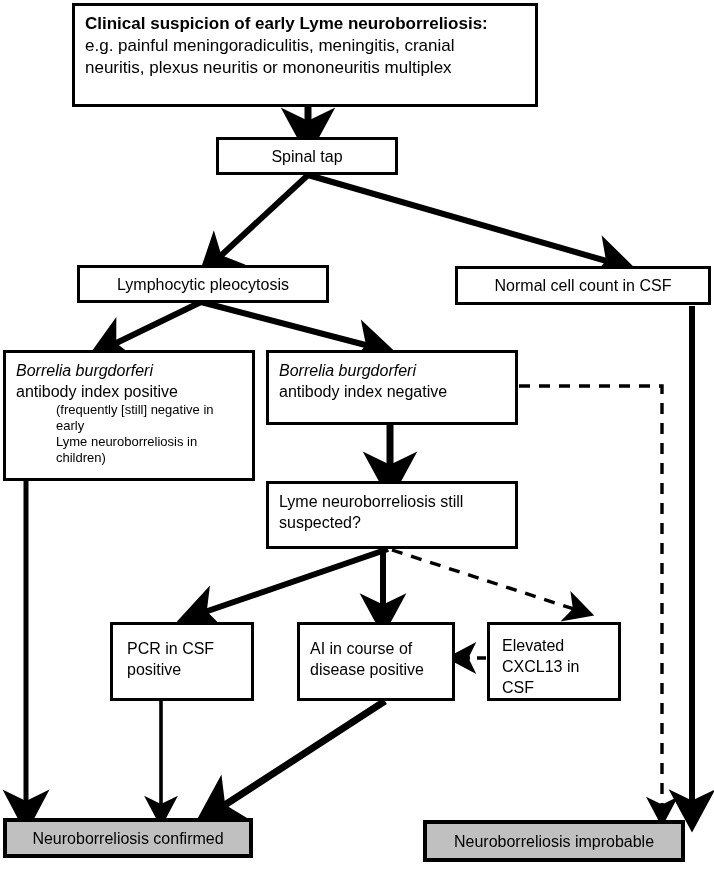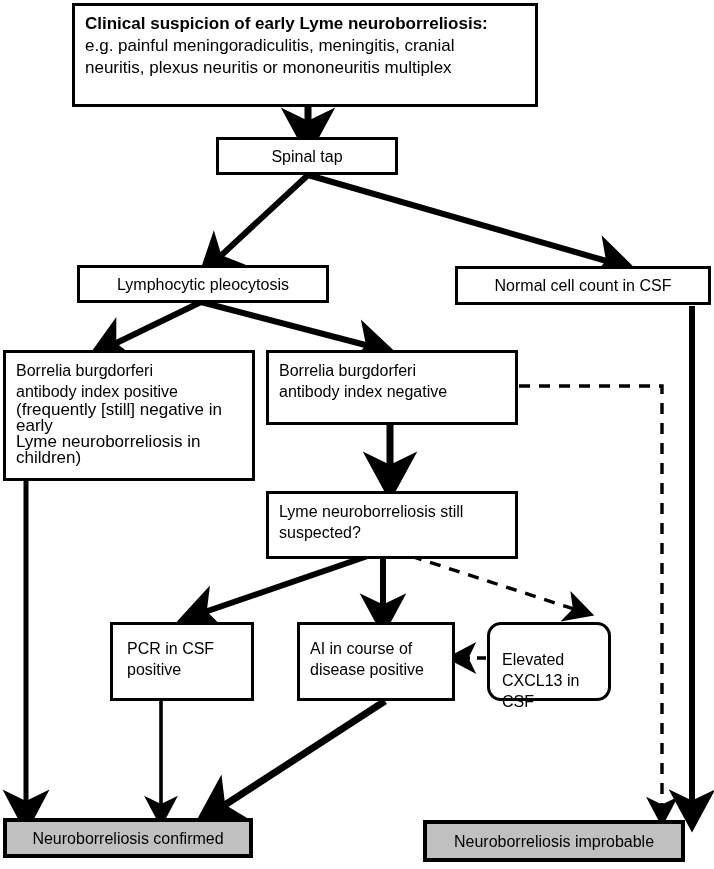--- a/index.html
+++ b/index.html
@@ -5,23 +5,23 @@
 <style>
   html,body{margin:0;padding:0;background:#ffffff;}
   body{font-family:"Liberation Sans", sans-serif;color:#000000;}
   #canvas{position:relative;width:714px;height:869px;background:#ffffff;overflow:hidden;}
   svg.edges{position:absolute;left:0;top:0;width:714px;height:869px;pointer-events:none;}
   .node{position:absolute;box-sizing:border-box;background:#ffffff;border:3px solid #000000;}
   .node .txt{display:block;}
   .node.term{background:#c0c0c0;border:4px solid #000000;}
   .l1{font-size:17px;line-height:22px;}
   .l2{font-size:16px;line-height:21px;}
-  .small{font-size:17px;line-height:16px;}
+  .small{font-size:13px;line-height:16px;margin-left:40px;}
   .bold{font-weight:bold;}
-  .ital{}
+  .ital{font-style:italic;}
   .pad{padding:7px 10px;}
   .ctr{text-align:left;}
   .mid{display:flex;align-items:center;justify-content:center;height:100%;}
 </style>
 </head>
 <body>
 
 <div id="canvas">
 
   <svg class="edges" viewBox="0 0 714 869">
@@ -122,36 +122,36 @@
     <span class="txt small">(frequently [still] negative in early</span>
     <span class="txt small">Lyme neuroborreliosis in</span>
     <span class="txt small">children)</span>
   </div>
 
   <div class="node pad" style="left:266px;top:350px;width:252px;height:75px;">
     <span class="txt l2 ital">Borrelia burgdorferi</span>
     <span class="txt l2">antibody index negative</span>
   </div>
 
-  <div class="node pad" style="left:266px;top:491px;width:252px;height:68px;">
+  <div class="node pad" style="left:266px;top:481px;width:252px;height:68px;">
     <span class="txt l2">Lyme neuroborreliosis still</span>
     <span class="txt l2">suspected?</span>
   </div>
 
   <div class="node pad" style="left:110px;top:622px;width:144px;height:79px;padding-top:13px;padding-left:14px;">
     <span class="txt l2">PCR in CSF</span>
     <span class="txt l2">positive</span>
   </div>
 
   <div class="node pad ctr" style="left:297px;top:622px;width:158px;height:79px;padding-top:13px;">
     <span class="txt l2">AI in course of</span>
     <span class="txt l2">disease positive</span>
   </div>
 
-  <div class="node pad" style="left:487px;top:622px;width:124px;height:79px;padding-top:24px;padding-left:12px;border-radius:14px;">
+  <div class="node pad" style="left:487px;top:622px;width:134px;height:79px;padding-top:10px;padding-left:12px;">
     <span class="txt l2">Elevated</span>
     <span class="txt l2">CXCL13 in CSF</span>
   </div>
 
   <div class="node term" style="left:3px;top:818px;width:250px;height:40px;">
     <span class="mid l2">Neuroborreliosis confirmed</span>
   </div>
 
   <div class="node term" style="left:423px;top:820px;width:262px;height:42px;">
     <span class="mid l2">Neuroborreliosis improbable</span>

